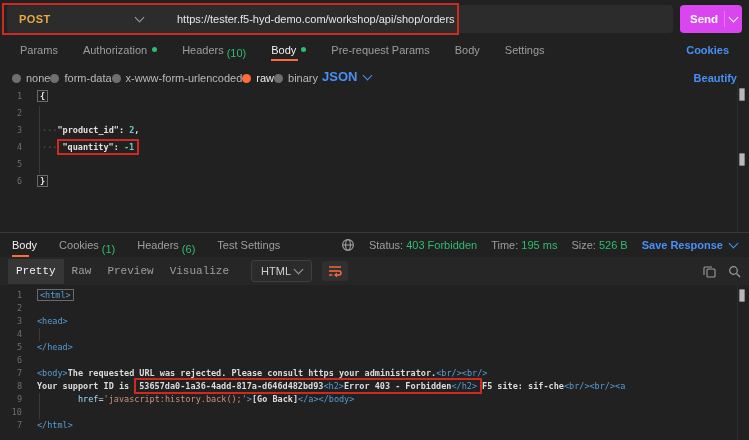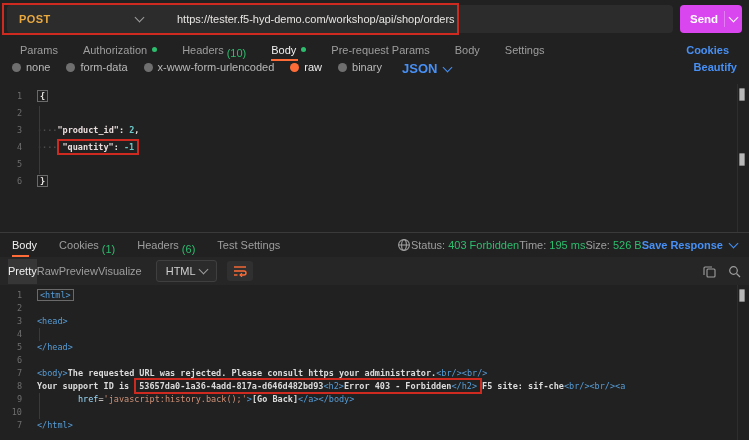--- a/index.html
+++ b/index.html
@@ -21,21 +21,21 @@
   .anno-url{left:2px;top:3px;width:453px;height:28px;}
   
   .tabs-row{height:23px;display:flex;align-items:center;padding:0 20px;gap:25px;font-size:11px;color:#9e9e9e;}
   .tab{position:relative;height:100%;display:flex;align-items:center;cursor:pointer;white-space:nowrap;}
   .tab.active{color:#f0f0f0;}
   .tab.active::after{content:"";position:absolute;left:0;right:8px;bottom:0;height:2px;background:#ff6c37;}
   .tab .count{color:#2dbd6e;margin-left:3px;margin-top:7px;}
   .dot{width:5px;height:5px;border-radius:50%;background:#2dbd6e;display:inline-block;margin-left:5px;}
   .link-blue{color:#4890f5;font-size:11px;font-weight:bold;cursor:pointer;margin-left:auto;white-space:nowrap;}
   
-  .radio-row{height:23px;display:flex;align-items:flex-start;padding:0 12px;gap:16px;font-size:11px;}
+  .radio-row{height:23px;display:flex;align-items:flex-end;padding:0 12px;font-size:11px;}
   .radio{display:flex;align-items:center;gap:5px;cursor:pointer;color:#b9b9b9;}
   .radio .rb{width:9px;height:9px;border-radius:50%;background:#6f6f6f;}
   .radio.sel .rb{background:#ff6c37;}
   .radio.sel{color:#ededed;}
   .fmt-select{color:#4890f5;display:flex;align-items:center;gap:7px;font-size:13px;font-weight:bold;cursor:pointer;margin-left:4px;}
   
   .editor{position:relative;font-family:"DejaVu Sans Mono",monospace;}
   .req-editor{height:148px;padding-top:4px;box-sizing:border-box;}
   .code-line{display:flex;white-space:pre;}
   .req-editor .code-line{height:17px;line-height:17px;font-size:8.5px;font-weight:bold;}
@@ -51,26 +51,26 @@
   .tok.str{color:#ce9178;font-weight:normal;}
   .tok.sp{font-weight:normal;}
   .box-red{border:2px solid #cf2a20;padding:1px 3px;}
   .box-bracket{border:1px solid #6a6a6a;padding:0 2px;}
   .guide{position:absolute;width:1px;background:#3a3a3a;left:39px;}
   .vtrack{position:absolute;right:11px;top:0;bottom:0;width:1px;background:#2e2e2e;}
   .scrollmark{position:absolute;right:4px;width:6px;height:13px;background:#b9b9b9;border:1px solid #848484;box-sizing:border-box;border-radius:1px;}
   
   .resp-section{border-top:1px solid #3a3a3a;}
   .resp-meta{height:24px;display:flex;align-items:center;padding:0 12px;gap:22px;font-size:11px;color:#9e9e9e;}
-  .meta-right{margin-left:auto;display:flex;align-items:center;}
+  .meta-right{margin-left:auto;display:flex;align-items:center;gap:14px;}
   .kv{white-space:nowrap;}
   .kv .val{color:#2dbd6e;}
   .save-resp{color:#4890f5;font-weight:bold;display:flex;align-items:center;gap:7px;cursor:pointer;}
   .resp-toolbar{height:28px;background:#262626;display:flex;align-items:center;padding:0 8px;font-size:11px;color:#9e9e9e;}
-  .view-btn{padding:0 0;height:25px;display:flex;align-items:center;cursor:pointer;}
+  .view-btn{padding:0 8px;height:25px;display:flex;align-items:center;cursor:pointer;font-family:Liberation Mono, monospace;}
   .view-btn.active{background:#363636;color:#f0f0f0;}
   .fmt-pill{margin-left:14px;border:1px solid #3f3f3f;background:#2b2b2b;border-radius:3px;height:20px;display:flex;align-items:center;gap:4px;padding:0 9px;color:#d0d0d0;cursor:pointer;}
   .wrap-pill{margin-left:10px;background:#303030;border-radius:3px;height:20px;width:26px;display:flex;align-items:center;justify-content:center;cursor:pointer;}
   .tool-icons{margin-left:auto;display:flex;align-items:center;gap:12px;}
   .resp-editor{height:155px;padding-top:4px;box-sizing:border-box;}
   .resp-editor .code-line{height:13px;line-height:13px;font-size:8.5px;}
   .icon{display:inline-flex;align-items:center;justify-content:center;}
 </style>
 </head>
 <body>

